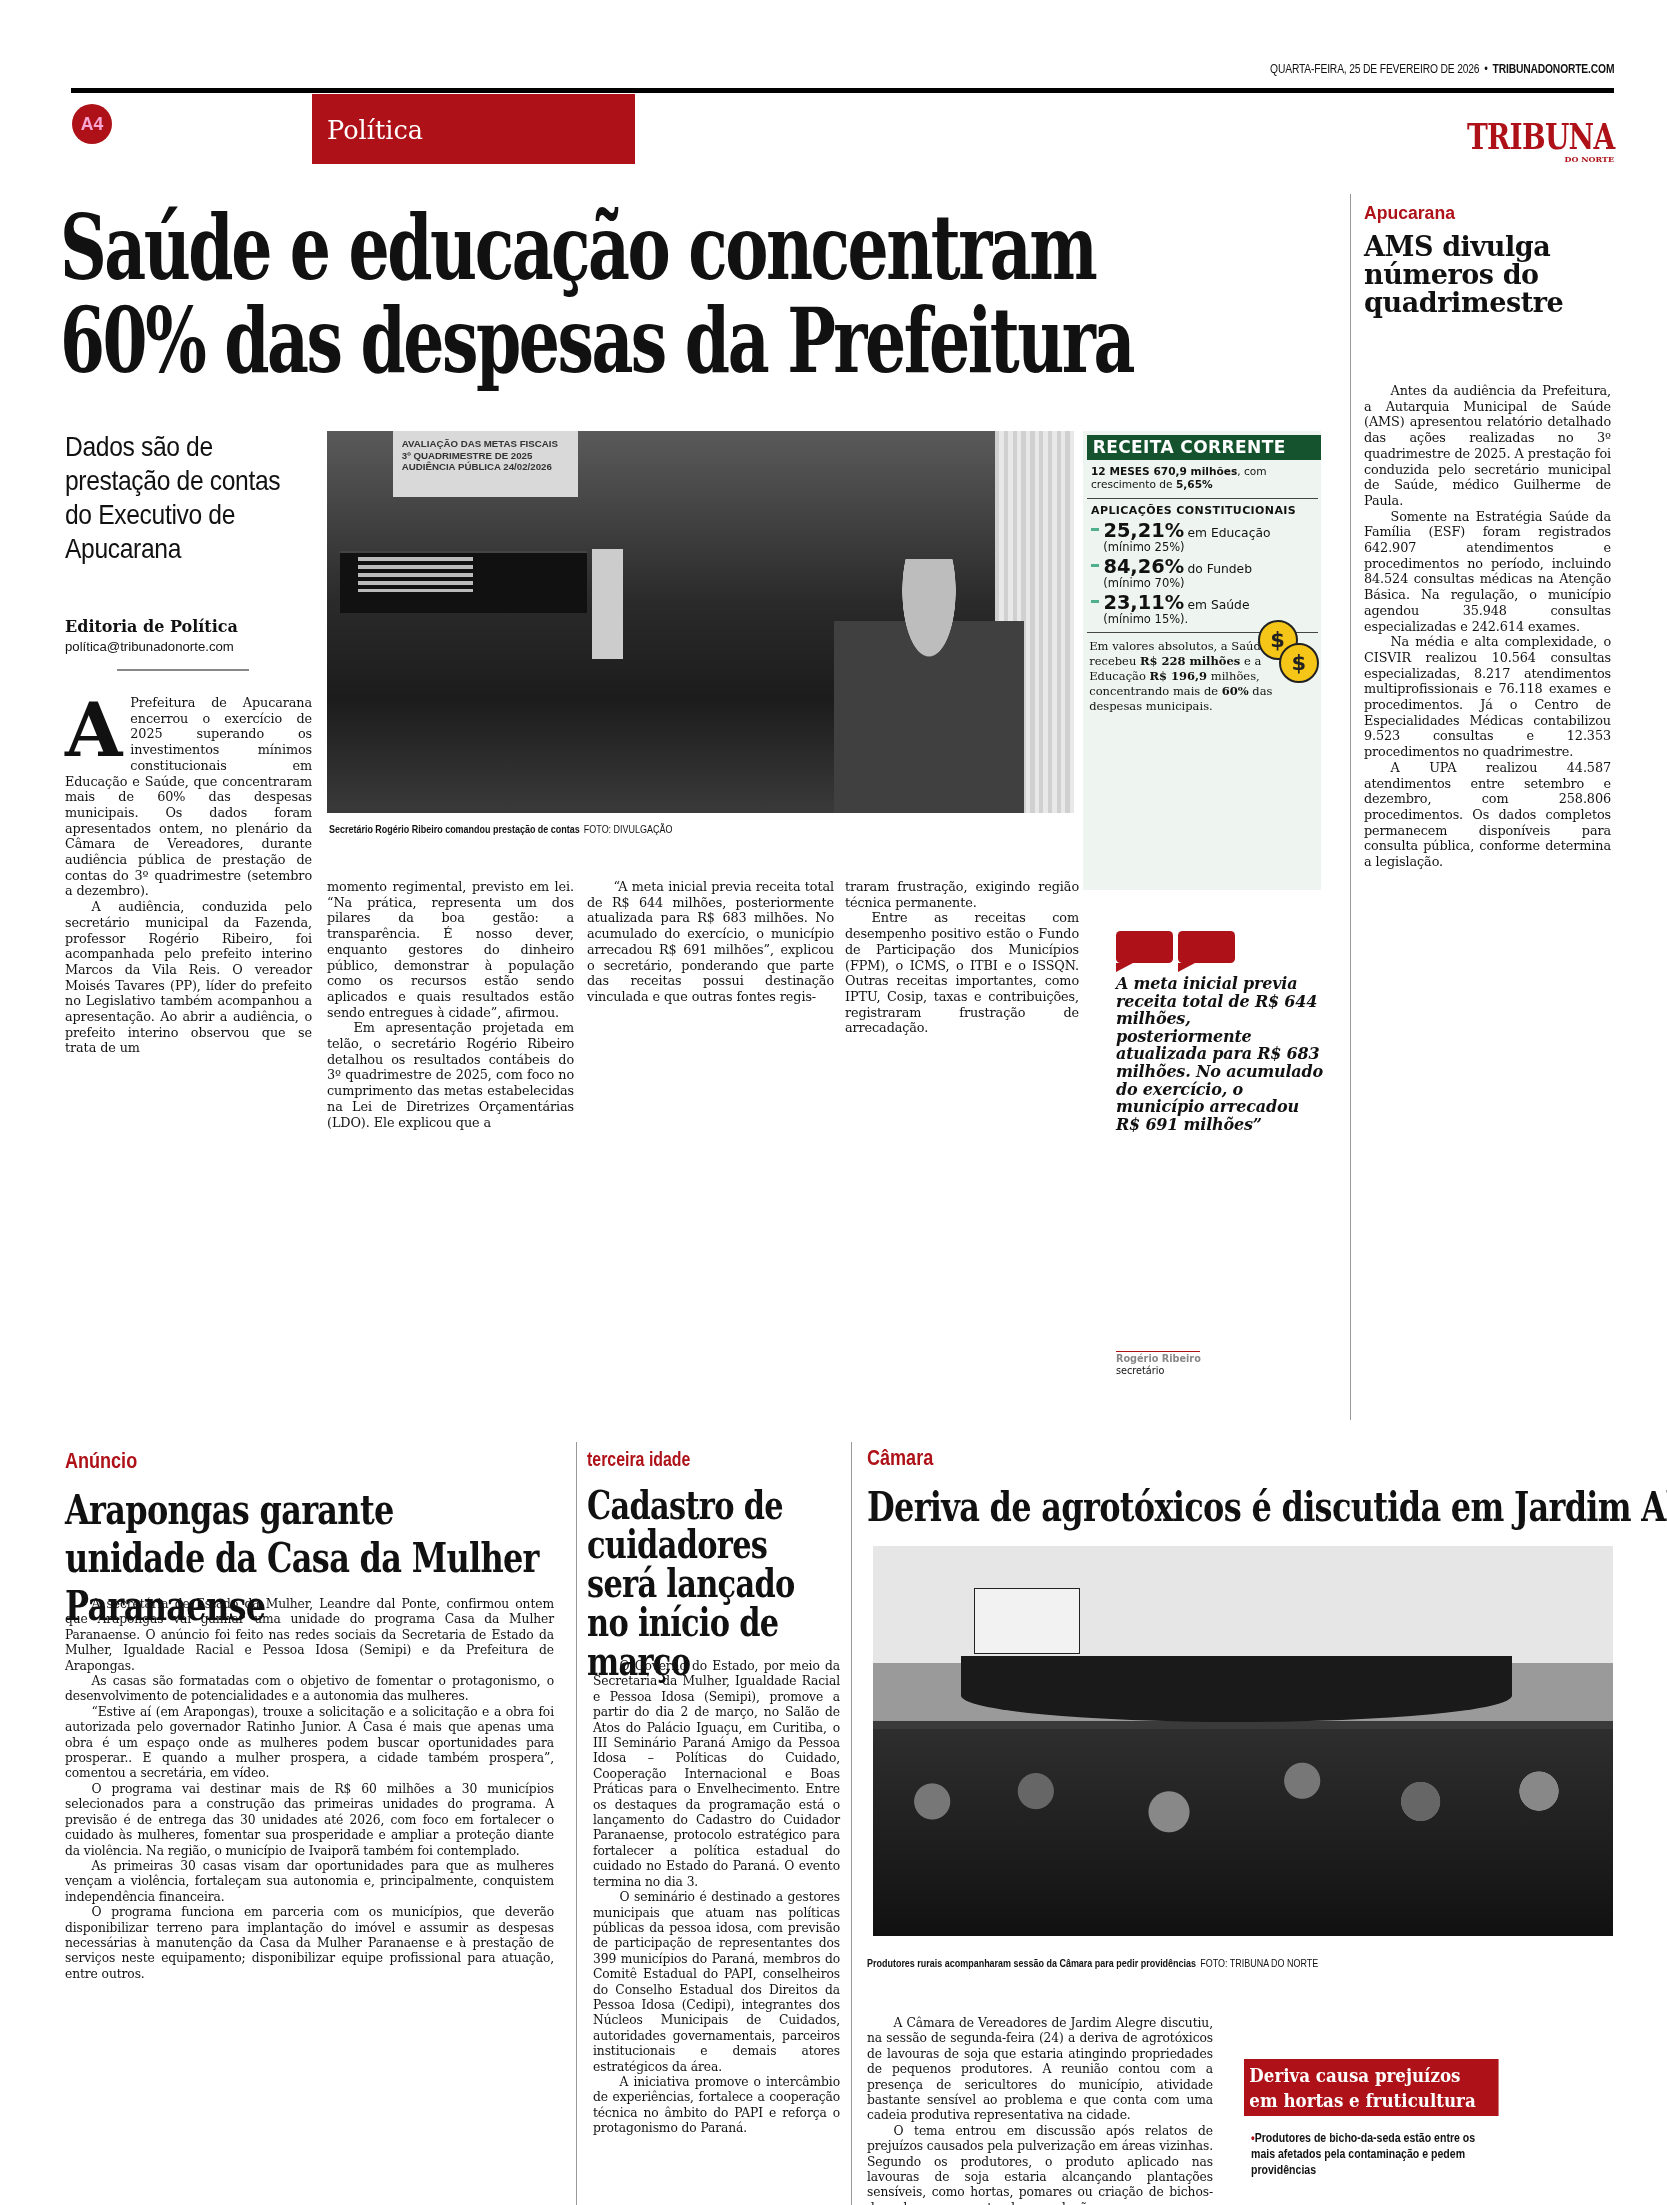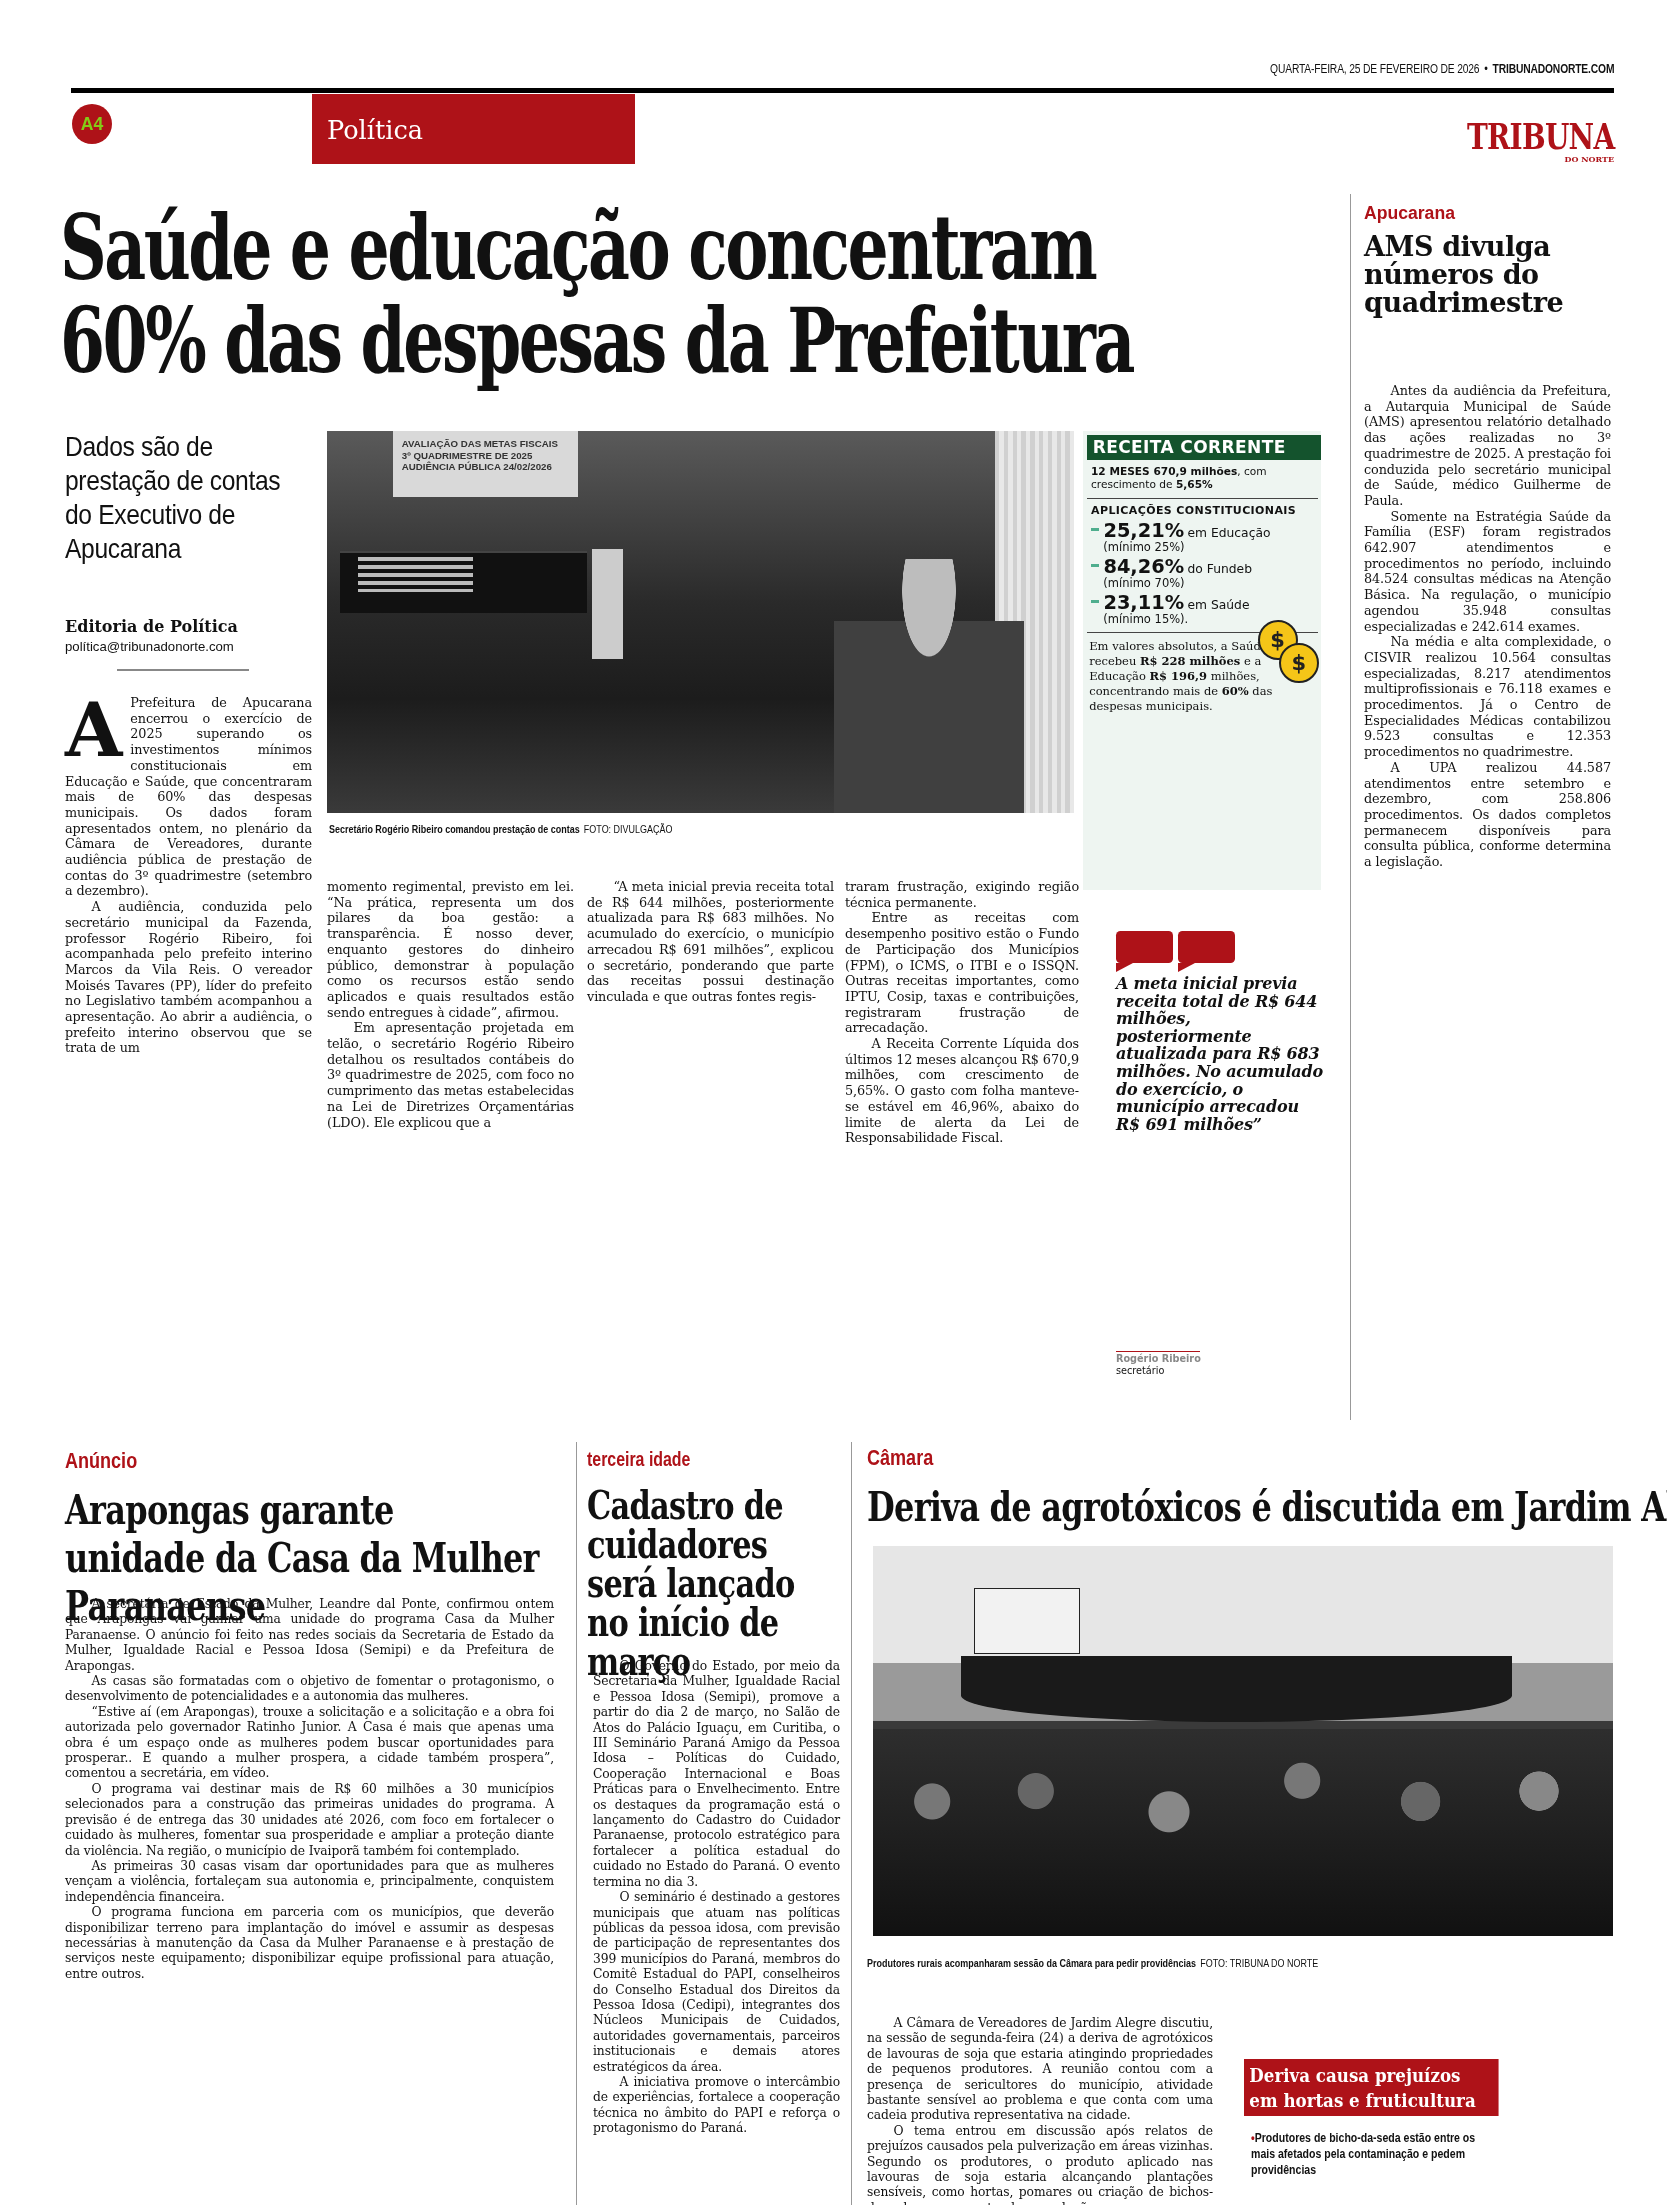--- a/index.html
+++ b/index.html
@@ -5,21 +5,21 @@
   * { box-sizing: border-box; margin: 0; padding: 0; }
   html, body { width: 1667px; height: 2840px; background: #ffffff; overflow: hidden; }
   body { position: relative; color: #111; font-family: "DejaVu Serif", serif; }
   .abs { position: absolute; }
 
   
   .dateline { right: 53px; top: 61px; font-family: "Liberation Sans", sans-serif; font-size: 13.2px; letter-spacing: -0.2px; transform: scaleX(0.78); transform-origin: right center; white-space: nowrap; }
   .dateline .site { font-weight: bold; }
   .dateline .dot { margin: 0 6.2px; }
   .top-rule { left: 71px; right: 53px; top: 88px; height: 5.3px; background: #000; }
-  .page-badge { left: 72px; top: 104px; width: 40px; height: 40px; border-radius: 50%; background: #ae1218; color: #84cc16; font-family: "Liberation Sans", sans-serif; font-weight: bold; font-size: 17.6px; display: flex; align-items: center; justify-content: center; }
+  .page-badge { left: 72px; top: 104px; width: 40px; height: 40px; border-radius: 50%; background: #ae1218; color: #f9a8d4; font-family: "Liberation Sans", sans-serif; font-weight: bold; font-size: 17.6px; display: flex; align-items: center; justify-content: center; }
   .section-tab { left: 312px; top: 94px; width: 323px; height: 70px; background: #ae1218; color: #fff; font-family: "DejaVu Serif", serif; font-size: 25.6px; padding: 21px 0 0 15px; }
   .logo { right: 53px; top: 119px; text-align: right; color: #ae1218; font-family: "DejaVu Serif", serif; font-weight: bold; line-height: 1; }
   .logo .big { font-size: 35px; letter-spacing: -0.9px; transform: scaleX(0.8); transform-origin: right; display: block; }
   .logo .small { font-size: 8px; display: block; margin-top: 0.9px; }
 
   
   .main-headline { left: 60px; top: 201px; width: 1279px; font-family: "DejaVu Serif", serif; font-weight: bold; font-size: 90px; line-height: 93px; letter-spacing: -3.5px; transform: scaleX(0.72); transform-origin: left top; white-space: nowrap; }
 
   
   .lede { left: 65px; top: 430px; width: 247px; font-family: "Liberation Sans", sans-serif; font-size: 28px; line-height: 34px; letter-spacing: -0.4px; transform: scaleX(0.88); transform-origin: left top; }
@@ -178,21 +178,20 @@
 <div class="abs col" style="left:327px; top:879px; width:247px;">
   <p class="no-indent">momento regimental, previsto em lei. “Na prática, representa um dos pilares da boa gestão: a transparência. É nosso dever, enquanto gestores do dinheiro público, demonstrar à população como os recursos estão sendo aplicados e quais resultados estão sendo entregues à cidade”, afirmou.</p>
   <p>Em apresentação projetada em telão, o secretário Rogério Ribeiro detalhou os resultados contábeis do 3º quadrimestre de 2025, com foco no cumprimento das metas estabelecidas na Lei de Diretrizes Orçamentárias (LDO). Ele explicou que a</p>
 </div>
 <div class="abs col" style="left:587px; top:879px; width:247px;">
   <p>“A meta inicial previa receita total de R$ 644 milhões, posteriormente atualizada para R$ 683 milhões. No acumulado do exercício, o município arrecadou R$ 691 milhões”, explicou o secretário, ponderando que parte das receitas possui destinação vinculada e que outras fontes regis-</p>
 </div>
 <div class="abs col" style="left:845px; top:879px; width:234px;">
   <p class="no-indent">traram frustração, exigindo região técnica permanente.</p>
   <p>Entre as receitas com desempenho positivo estão o Fundo de Participação dos Municípios (FPM), o ICMS, o ITBI e o ISSQN. Outras receitas importantes, como IPTU, Cosip, taxas e contribuições, registraram frustração de arrecadação.</p>
-  <p>A Receita Corrente Líquida dos últimos 12 meses alcançou R$ 670,9 milhões, com crescimento de 5,65%. O gasto com folha manteve-se estável em 46,96%, abaixo do limite de alerta da Lei de Responsabilidade Fiscal.</p>
 </div>
 
 <div class="abs pq-icons">
   <div class="pq-bubble" style="left:0;"></div>
   <div class="pq-bubble" style="left:62px;"></div>
 </div>
 <div class="abs pq-text">A meta inicial previa receita total de R$ 644 milhões, posteriormente atualizada para R$ 683 milhões. No acumulado do exercício, o município arrecadou R$ 691 milhões”</div>
 <div class="abs pq-rule"></div>
 <div class="abs pq-name">Rogério Ribeiro</div>
 <div class="abs pq-role">secretário</div>

